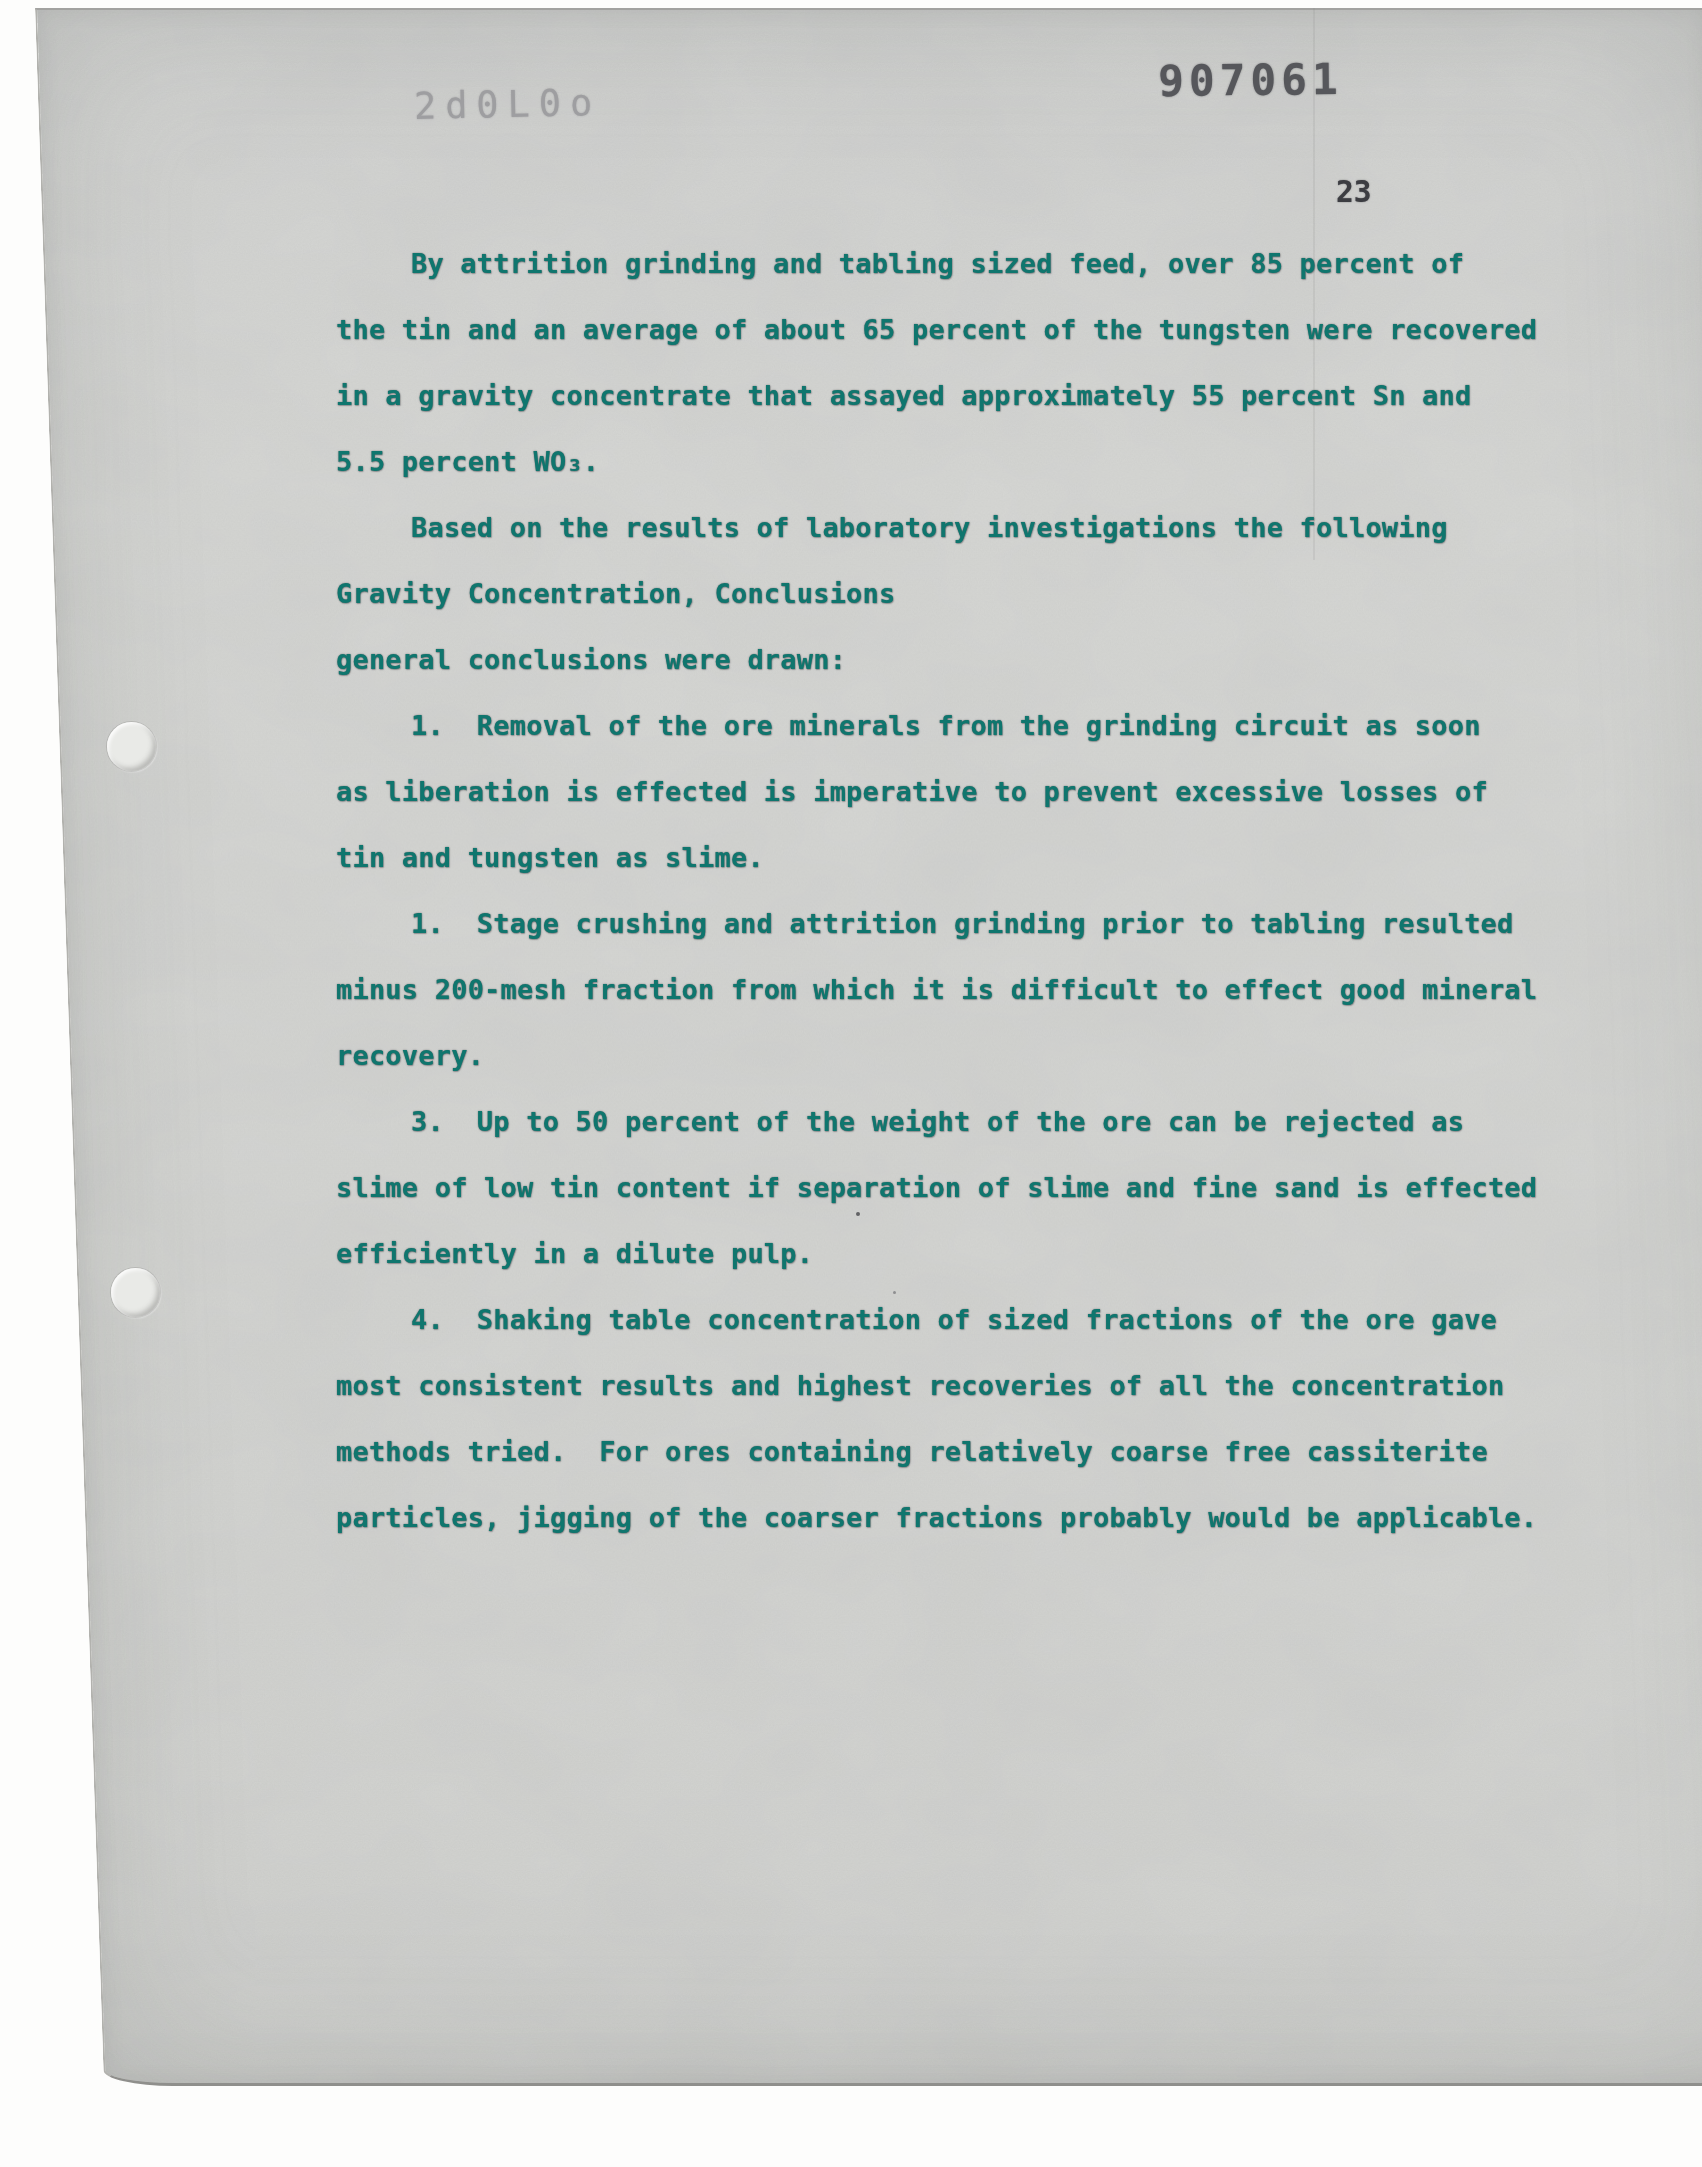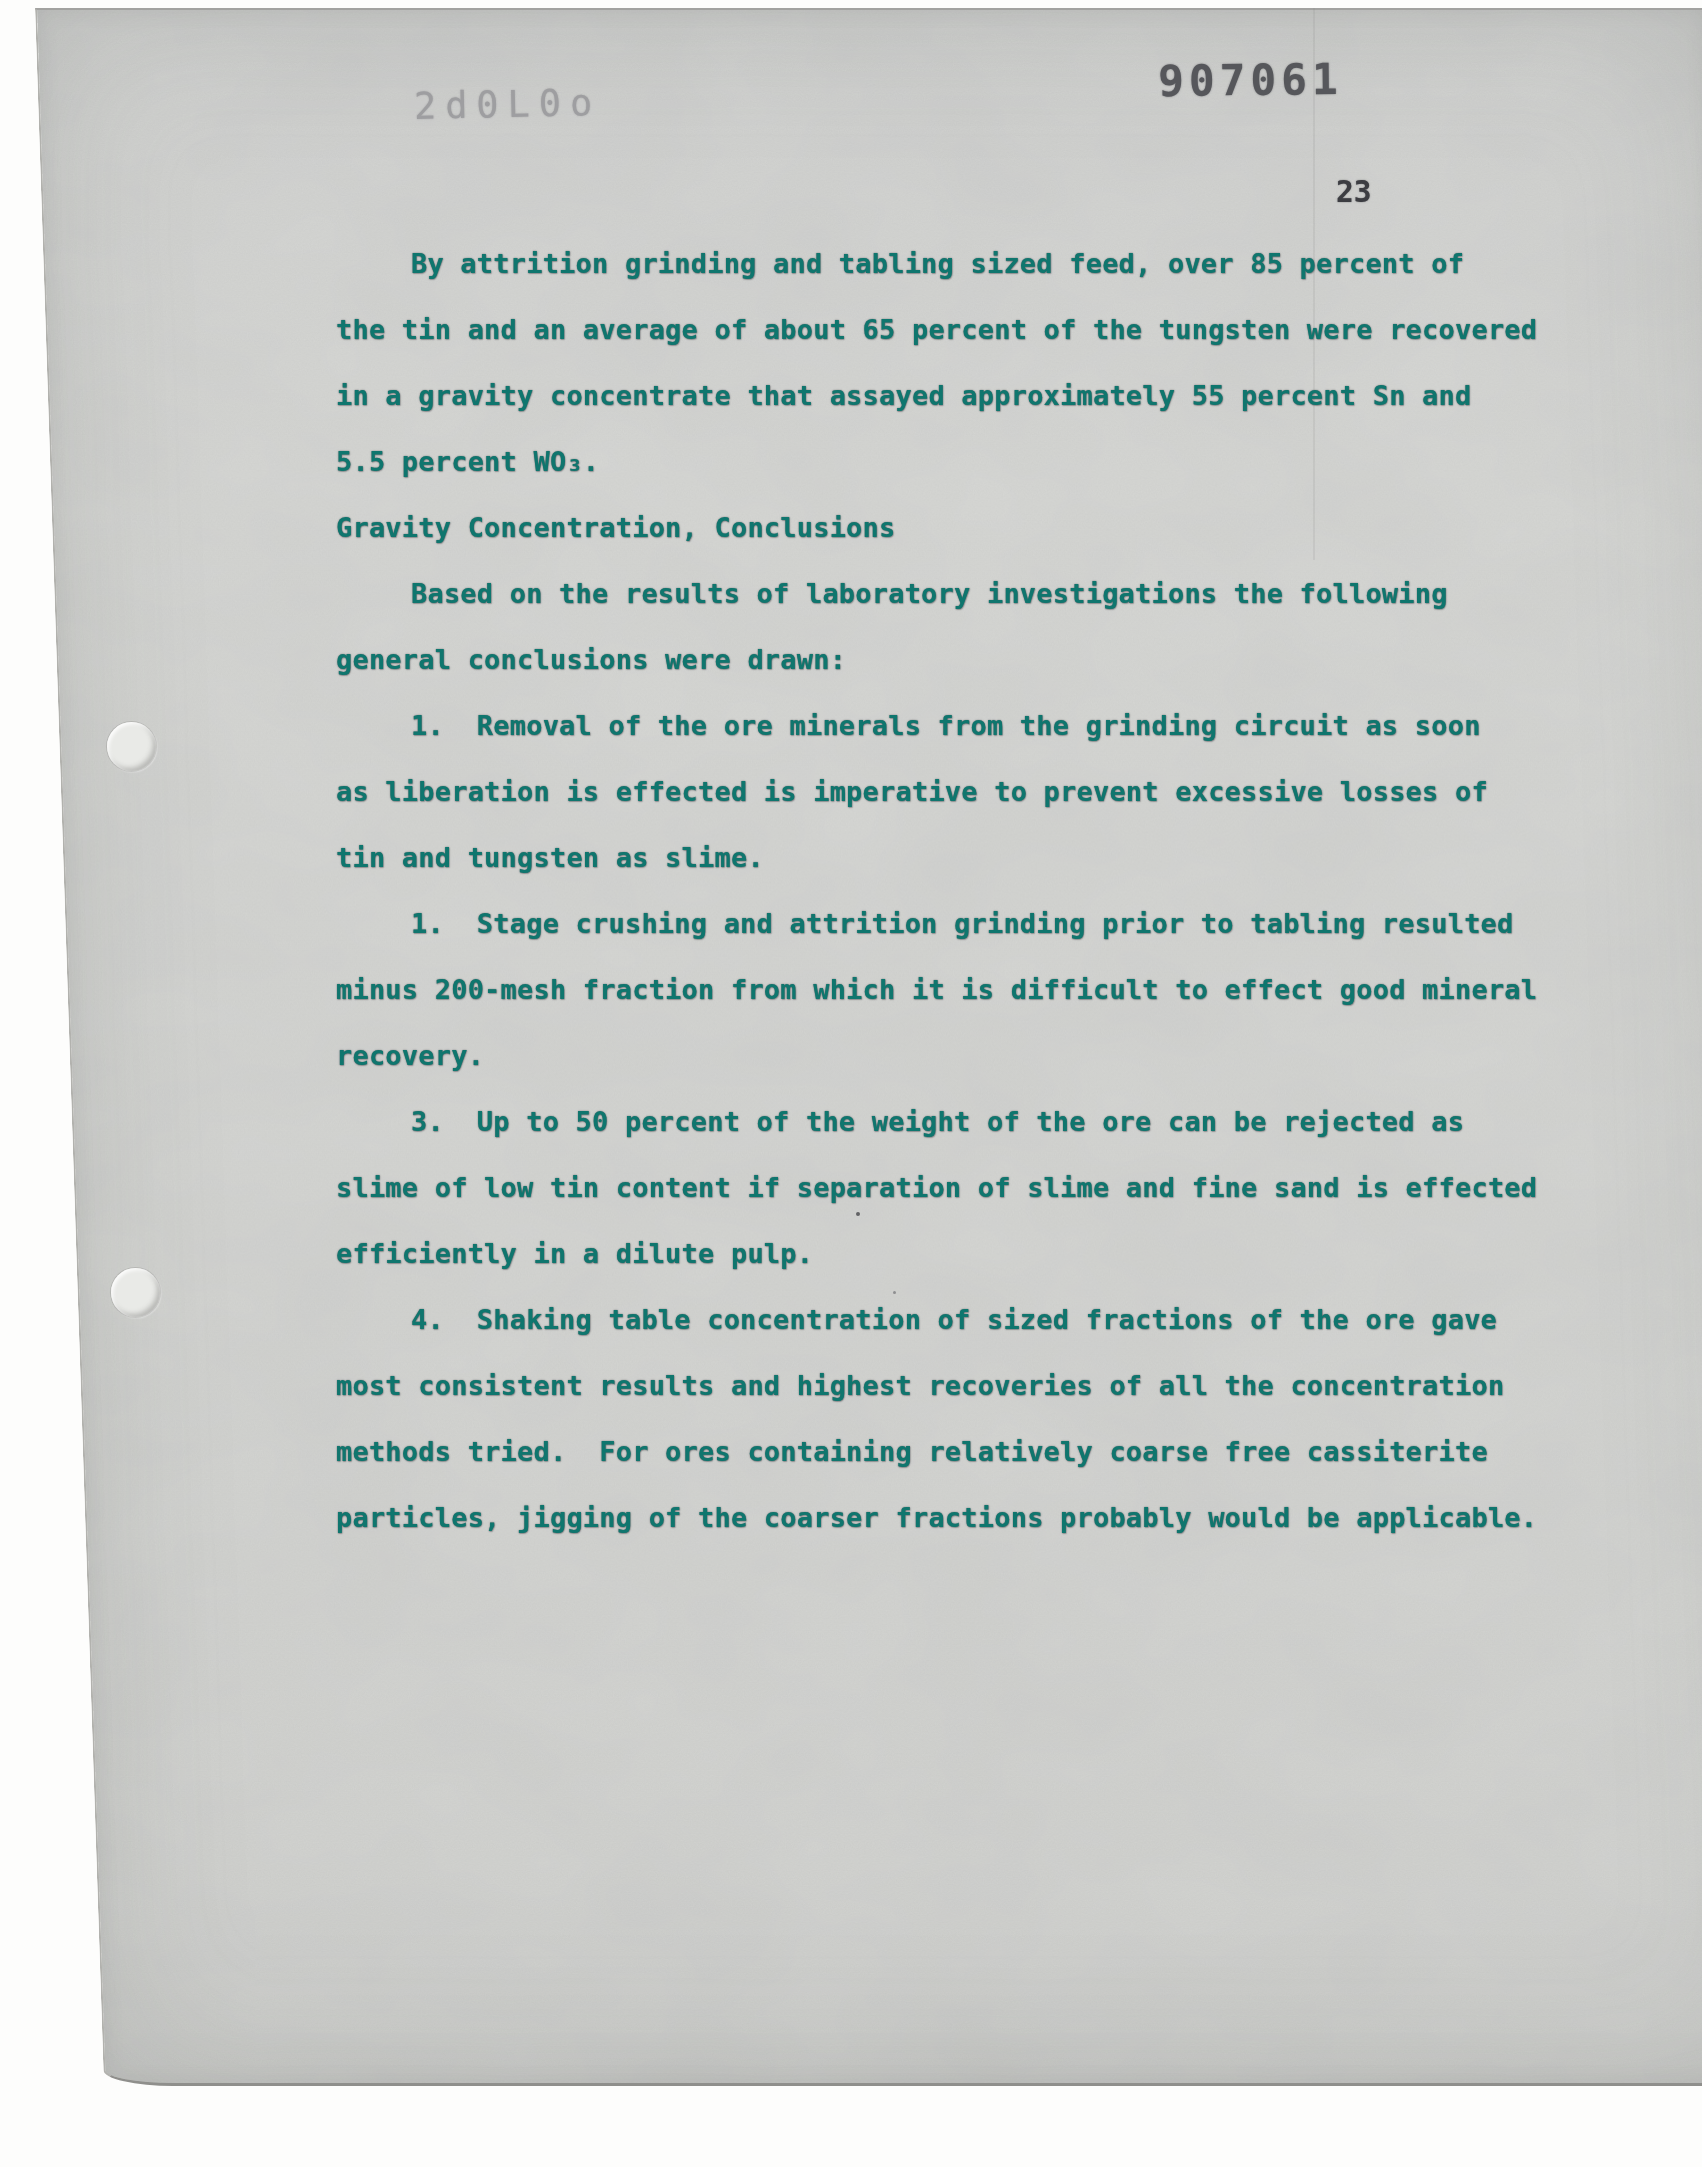--- a/index.html
+++ b/index.html
@@ -137,22 +137,22 @@
     <div class="hole hole-2"></div>
 
     <div class="speck speck-1"></div>
     <div class="speck speck-2"></div>
 
     <div class="doc-body">
         <div class="line indent">By attrition grinding and tabling sized feed, over 85 percent of</div>
         <div class="line">the tin and an average of about 65 percent of the tungsten were recovered</div>
         <div class="line">in a gravity concentrate that assayed approximately 55 percent Sn and</div>
         <div class="line">5.5 percent WO₃.</div>
+        <div class="line indent">Based on the results of laboratory investigations the following</div>
         <div class="line">Gravity Concentration, Conclusions</div>
-        <div class="line indent">Based on the results of laboratory investigations the following</div>
         <div class="line">general conclusions were drawn:</div>
         <div class="line indent">1.  Removal of the ore minerals from the grinding circuit as soon</div>
         <div class="line">as liberation is effected is imperative to prevent excessive losses of</div>
         <div class="line">tin and tungsten as slime.</div>
         <div class="line indent">1.  Stage crushing and attrition grinding prior to tabling resulted</div>
         <div class="line">minus 200-mesh fraction from which it is difficult to effect good mineral</div>
         <div class="line">recovery.</div>
         <div class="line indent">3.  Up to 50 percent of the weight of the ore can be rejected as</div>
         <div class="line">slime of low tin content if separation of slime and fine sand is effected</div>
         <div class="line">efficiently in a dilute pulp.</div>

